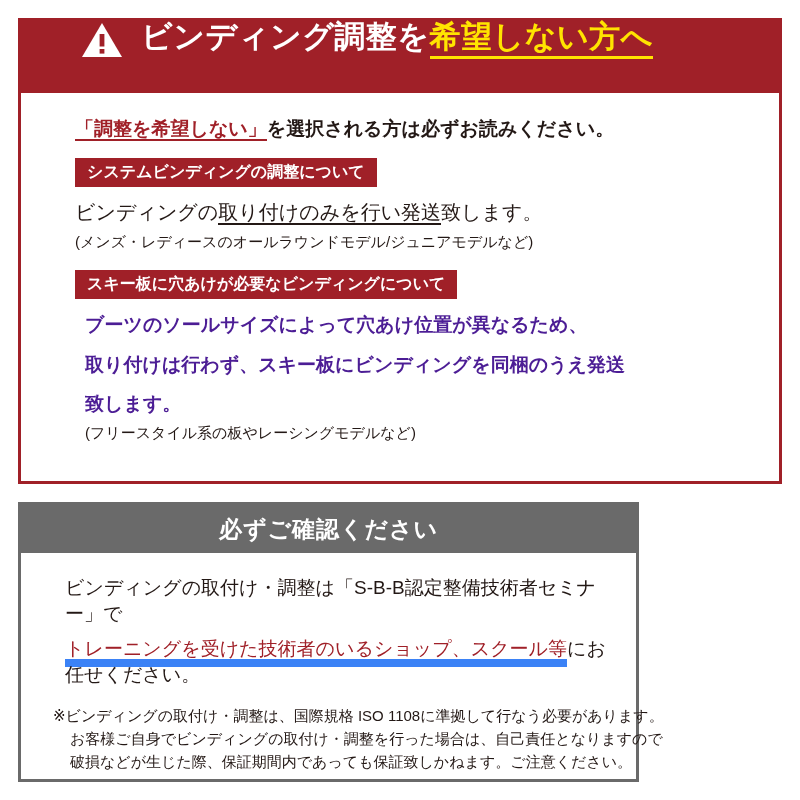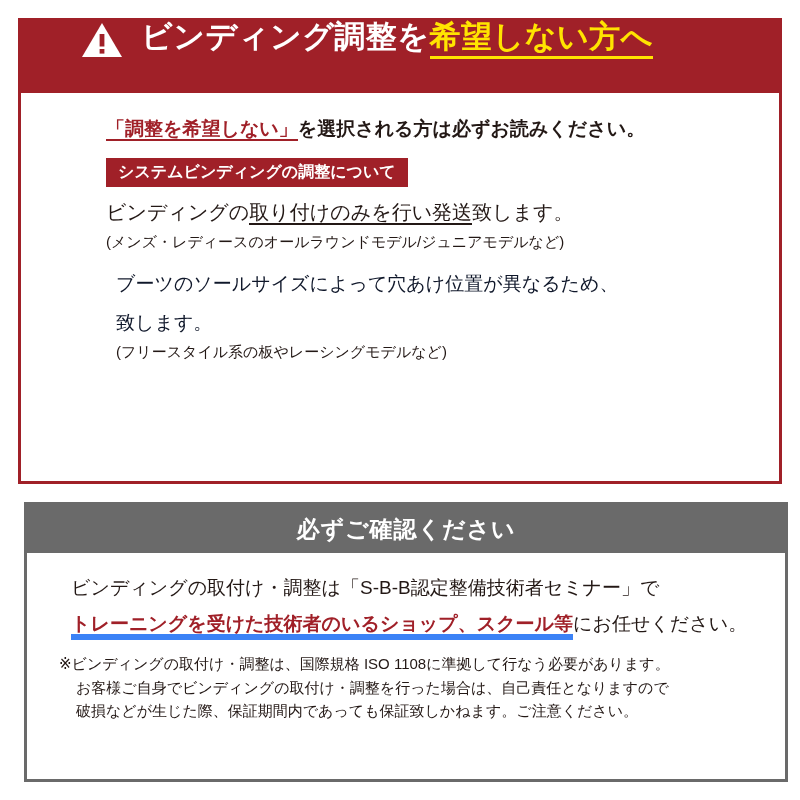--- a/index.html
+++ b/index.html
@@ -59,21 +59,20 @@
   }
   .header-title .hl {
     color: #ffe400;
     border-bottom: 3px solid #ffe400;
     padding-bottom: 2px;
   }
 
   .panel-body {
     padding: 18px 28px 0 28px;
     box-sizing: border-box;
-    margin-left: 31px;
   }
   .lead {
     font-size: 19px;
     font-weight: bold;
     color: #231815;
     margin: 6px 0 16px 26px;
     line-height: 1.3;
   }
   .lead .u {
     color: #a02028;
@@ -102,34 +101,35 @@
   .note {
     font-size: 15px;
     margin: 4px 0 18px 26px;
     color: #231815;
     line-height: 1.3;
   }
   .para2 {
     font-size: 19px;
     margin: 12px 0 0 36px;
     line-height: 1.45;
-    color: #0f172a;
+    color: #4c1d95;
+    font-weight: bold;
   }
   .note2 {
     font-size: 15px;
     margin: 6px 0 0 36px;
     color: #231815;
   }
 
   
   .panel-bottom {
     position: absolute;
-    left: 24px;
+    left: 18px;
     top: 502px;
-    width: 764px;
+    width: 621px;
     height: 280px;
     box-sizing: border-box;
     border: 3px solid #6a6a6a;
     background: #ffffff;
   }
   .band-gray {
     height: 48px;
     background: #6a6a6a;
     display: flex;
     align-items: center;
@@ -151,22 +151,22 @@
     line-height: 1.35;
   }
   .b-line2 {
     font-size: 19px;
     color: #231815;
     margin: 0 0 16px 14px;
     line-height: 1.35;
   }
   .b-line2 .ur {
     color: #a02028;
-    border-bottom: 6px solid #3b82f6;
-    font-weight: bold;
+    border-bottom: 8px solid #3b82f6;
+    font-weight: normal;
   }
   .fine {
     font-size: 15px;
     color: #231815;
     line-height: 1.55;
     margin-left: 2px;
   }
   .fine div { white-space: nowrap; }
   .fine .ind { padding-left: 17px; }
 </style>
@@ -191,22 +191,24 @@
     <div class="panel-body">
 
       <div class="lead"><span class="u">「調整を希望しない」</span><span>を選択される方は必ずお読みください。</span></div>
 
       <div class="sub-head">システムビンディングの調整について</div>
 
       <div class="para"><span>ビンディングの</span><span class="u">取り付けのみを行い発送</span><span>致します。</span></div>
 
       <div class="note">(メンズ・レディースのオールラウンドモデル/ジュニアモデルなど)</div>
 
+      <div class="sub-head">スキー板に穴あけが必要なビンディングについて</div>
 
       <div class="para2">ブーツのソールサイズによって穴あけ位置が異なるため、</div>
+      <div class="para2"><span class="ur">取り付けは行わず、スキー板にビンディングを同梱</span><span class="u">のうえ発送</span></div>
       <div class="para2">致します。</div>
 
       <div class="note2">(フリースタイル系の板やレーシングモデルなど)</div>
 
     </div>
   </div>
 
   <div class="panel-bottom">
 
     <div class="band-gray">

